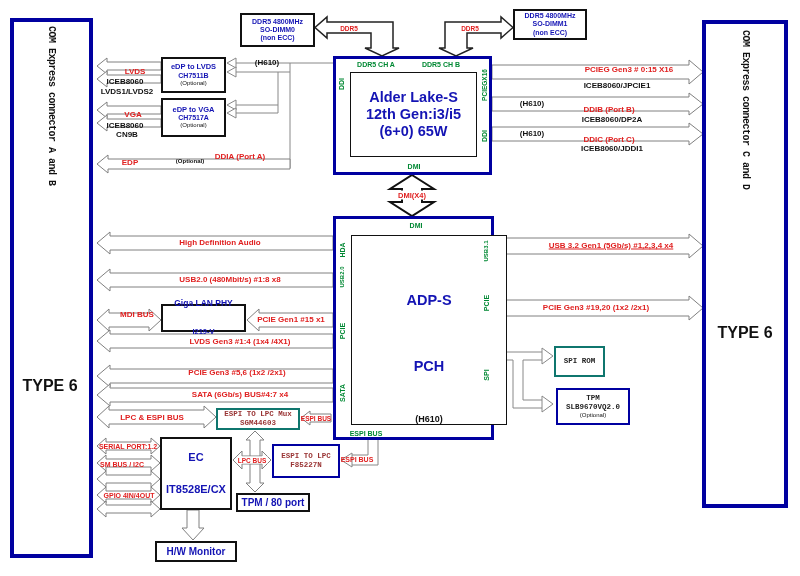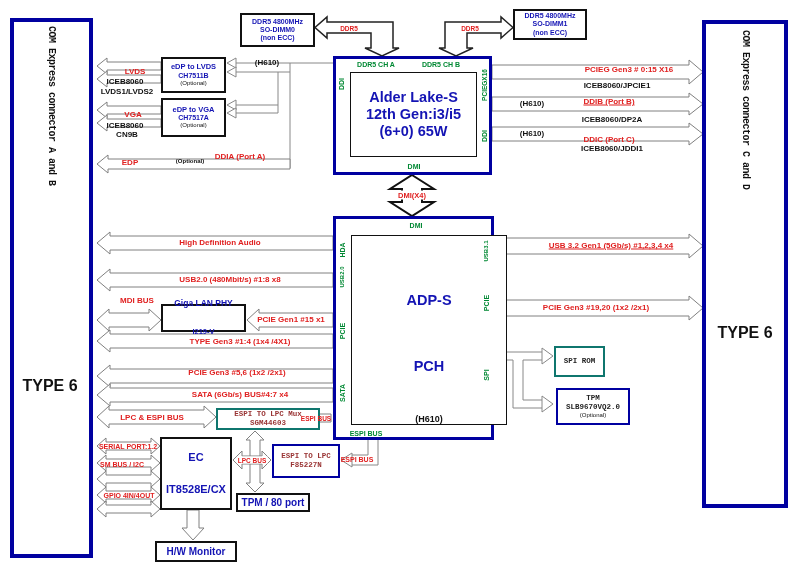--- a/index.html
+++ b/index.html
@@ -214,21 +214,21 @@
   <div class="box b-blk3" style="left:161px;top:304px;width:85px;height:28px;">
     <div class="blocktext blu s85">Giga LAN PHY</div>
     <div class="blocktext blu s75">I219-V</div>
   </div>
 
   <div class="box b-blk3" style="left:160px;top:437px;width:72px;height:73px;">
     <div class="blocktext blu s11">EC</div>
     <div class="blocktext blu s11">IT8528E/CX</div>
   </div>
 
-  <div class="box b-navy2" style="left:216px;top:408px;width:104px;height:22px;">
+  <div class="box b-navy2" style="left:216px;top:408px;width:84px;height:22px;">
     <div class="blocktext mar s75">ESPI TO LPC Mux</div>
     <div class="blocktext mar s75">SGM44603</div>
   </div>
   <div class="box" style="left:272px;top:444px;width:68px;height:34px;border:2.5px solid #0000a0;">
     <div class="blocktext mar s75">ESPI TO LPC</div>
     <div class="blocktext mar s75">F85227N</div>
   </div>
 
   <div class="box b-blk3" style="left:236px;top:493px;width:74px;height:19px;">
     <div class="blocktext blu s10">TPM / 80 port</div>
@@ -250,34 +250,34 @@
   <div class="lbl" style="left:127px;top:91px;">LVDS1/LVDS2</div>
   <div class="lbl red" style="left:133px;top:114px;">VGA</div>
   <div class="lbl" style="left:125px;top:125px;">ICEB8060</div>
   <div class="lbl" style="left:127px;top:134px;">CN9B</div>
   <div class="lbl red" style="left:130px;top:162px;">EDP</div>
   <div class="lbl s6" style="left:190px;top:161px;">(Optional)</div>
   <div class="lbl red" style="left:240px;top:156px;">DDIA (Port A)</div>
   <div class="lbl" style="left:267px;top:62px;">(H610)</div>
   <div class="lbl red" style="left:220px;top:242px;">High Definition Audio</div>
   <div class="lbl red" style="left:230px;top:279px;">USB2.0 (480Mbit/s) #1:8 x8</div>
-  <div class="lbl red" style="left:131px;top:300px;padding-left:12px;">MDI BUS</div>
+  <div class="lbl red" style="left:131px;top:314px;padding-left:12px;">MDI BUS</div>
   <div class="lbl red" style="left:291px;top:319px;">PCIE Gen1 #15 x1</div>
-  <div class="lbl red" style="left:240px;top:341px;">TYPE Gen3 #1:4 (1x4 /4X1)</div>
+  <div class="lbl red" style="left:240px;top:341px;">LVDS Gen3 #1:4 (1x4 /4X1)</div>
   <div class="lbl red" style="left:237px;top:372px;">PCIE Gen3 #5,6 (1x2 /2x1)</div>
   <div class="lbl red" style="left:240px;top:394px;">SATA (6Gb/s) BUS#4:7  x4</div>
   <div class="lbl red" style="left:152px;top:417px;text-align:right;">LPC &amp; ESPI BUS</div>
   <div class="lbl red s7" style="left:128px;top:446px;">SERIAL PORT:1.2</div>
   <div class="lbl red s7" style="left:122px;top:464px;">SM BUS / I2C</div>
   <div class="lbl red s7" style="left:129px;top:495px;">GPIO 4IN/4OUT</div>
 
   <div class="lbl red" style="left:629px;top:69px;">PCIEG Gen3 # 0:15 X16</div>
   <div class="lbl" style="left:617px;top:85px;">ICEB8060/JPCIE1</div>
   <div class="lbl" style="left:532px;top:103px;">(H610)</div>
-  <div class="lbl red" style="left:609px;top:101px;text-decoration:underline;">DDIB (Port B)</div>
+  <div class="lbl red" style="left:609px;top:109px;">DDIB (Port B)</div>
   <div class="lbl" style="left:612px;top:119px;">ICEB8060/DP2A</div>
   <div class="lbl" style="left:532px;top:133px;">(H610)</div>
   <div class="lbl red" style="left:609px;top:139px;">DDIC (Port C)</div>
   <div class="lbl" style="left:612px;top:148px;">ICEB8060/JDDI1</div>
   <div class="lbl red" style="left:611px;top:245px;text-decoration:underline;">USB 3.2 Gen1 (5Gb/s) #1,2,3,4  x4</div>
   <div class="lbl red" style="left:596px;top:307px;">PCIE Gen3 #19,20 (1x2 /2x1)</div>
 
   <div class="lbl red s65" style="left:349px;top:28px;">DDR5</div>
   <div class="lbl red s65" style="left:470px;top:28px;">DDR5</div>
   <div class="lbl red s75 wbg" style="left:412px;top:195px;">DMI(X4)</div>

